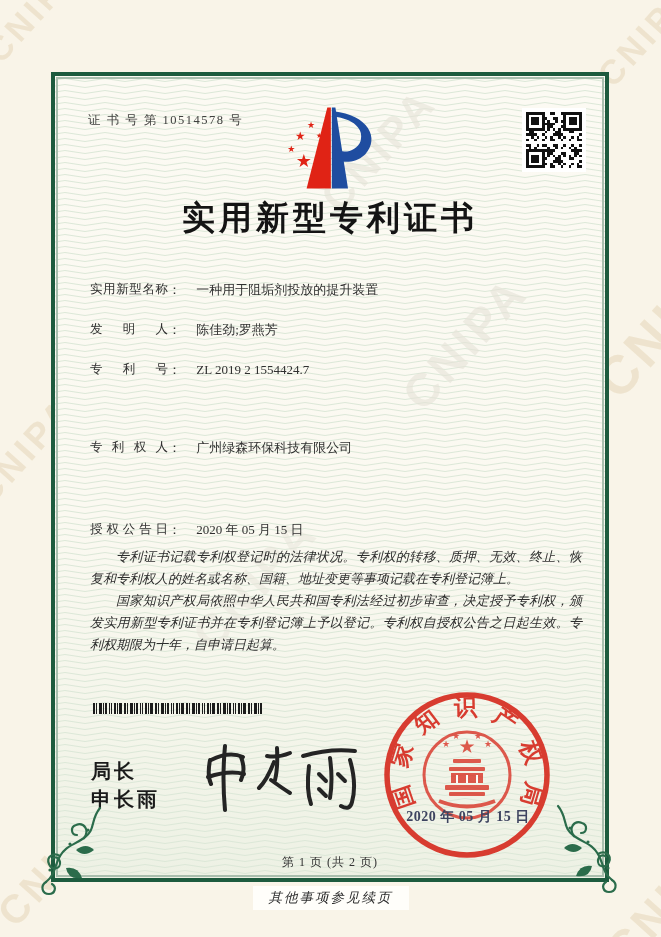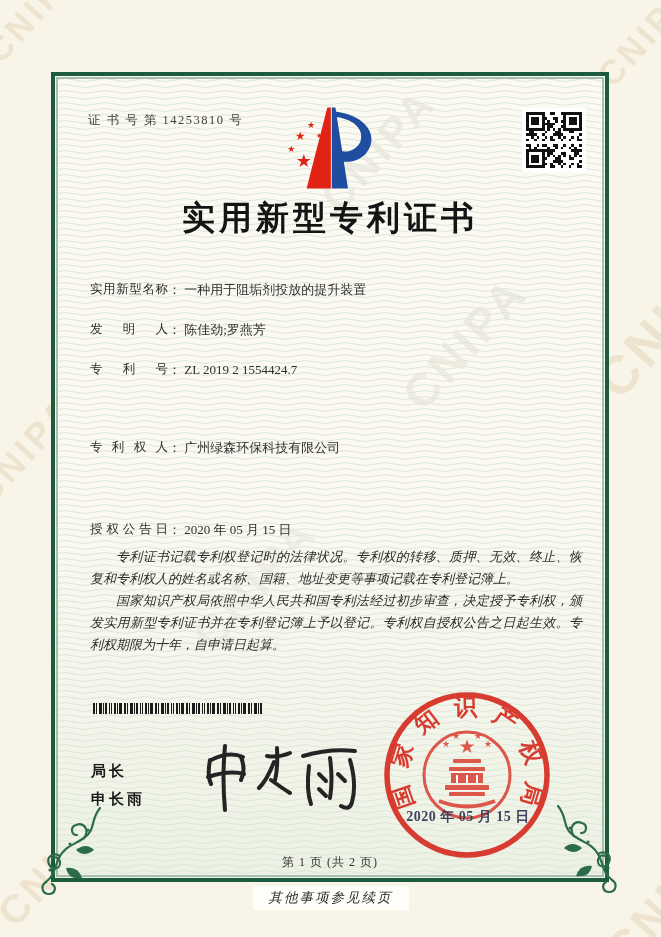--- a/index.html
+++ b/index.html
@@ -22,32 +22,32 @@
   .qr-box{position:absolute;left:467px;top:32px;width:64px;height:64px;background:#fff;
           display:flex;align-items:center;justify-content:center;}
   .logo{position:absolute;left:221px;top:26px;width:108px;height:94px;}
   .title{position:absolute;left:0;top:120px;width:100%;text-align:center;font-size:33px;
          font-weight:700;letter-spacing:4px;color:#141414;}
   
   .frow{position:absolute;left:35px;font-size:13px;color:#303030;width:505px;}
   .flabel{display:inline-block;width:78px;font-size:12.5px;text-align:justify;text-align-last:justify;
           vertical-align:top;color:#303030;}
   .fcolon{display:inline-block;vertical-align:top;}
-  .fvalue{display:inline-block;vertical-align:top;margin-left:0;max-width:396px;
+  .fvalue{display:inline-block;vertical-align:top;margin-left:12px;max-width:396px;
           white-space:pre-line;line-height:1.45;}
   .pair2{position:absolute;left:258px;top:0;}
   
   .paras{position:absolute;left:35px;top:470px;width:492px;font-size:13px;line-height:22px;
          font-style:italic;color:#2c2c2c;text-align:justify;}
   .paras p{margin:0;text-indent:2em;}
   
   .barcode{position:absolute;left:38px;top:627px;width:176px;height:11px;overflow:hidden;white-space:nowrap;}
   .barcode span{display:inline-block;height:11px;background:#1c1c1c;vertical-align:top;}
   .official{position:absolute;left:36px;top:681px;font-family:Liberation Serif, serif;
-            font-weight:bold;font-size:15px;letter-spacing:3px;color:#1b1b1b;line-height:28px;}
+            font-weight:bold;font-size:20px;letter-spacing:3px;color:#1b1b1b;line-height:28px;}
   .signature{position:absolute;left:142px;top:660px;z-index:3;}
   .seal{position:absolute;left:324px;top:611px;width:176px;height:176px;z-index:2;}
   .seal svg{mix-blend-mode:multiply;opacity:.9;}
   .seal-date{position:absolute;left:322px;top:732px;width:182px;text-align:center;z-index:3;
              font-size:14px;font-weight:600;color:#3d4460;letter-spacing:.5px;}
   .pagination{position:absolute;left:0;top:778px;width:100%;text-align:center;font-size:12px;
               letter-spacing:1px;color:#333;}
   
   .note-wrap{position:absolute;left:0;top:886px;width:100%;display:flex;justify-content:center;}
   .note{background:#fffefa;padding:3px 16px;font-size:13.5px;letter-spacing:2px;color:#2e2e2e;
@@ -206,21 +206,21 @@
         <path d="M0 784 q 10 -3 20 0 t 20 0 t 20 0 t 20 0 t 20 0 t 20 0 t 20 0 t 20 0 t 20 0 t 20 0 t 20 0 t 20 0 t 20 0 t 20 0 t 20 0 t 20 0 t 20 0 t 20 0 t 20 0 t 20 0 t 20 0 t 20 0 t 20 0 t 20 0 t 20 0 t 20 0 t 20 0 t 20 0"></path>
         <path d="M0 790 q 10 -3 20 0 t 20 0 t 20 0 t 20 0 t 20 0 t 20 0 t 20 0 t 20 0 t 20 0 t 20 0 t 20 0 t 20 0 t 20 0 t 20 0 t 20 0 t 20 0 t 20 0 t 20 0 t 20 0 t 20 0 t 20 0 t 20 0 t 20 0 t 20 0 t 20 0 t 20 0 t 20 0 t 20 0"></path>
         <path d="M0 796 q 10 -3 20 0 t 20 0 t 20 0 t 20 0 t 20 0 t 20 0 t 20 0 t 20 0 t 20 0 t 20 0 t 20 0 t 20 0 t 20 0 t 20 0 t 20 0 t 20 0 t 20 0 t 20 0 t 20 0 t 20 0 t 20 0 t 20 0 t 20 0 t 20 0 t 20 0 t 20 0 t 20 0 t 20 0"></path>
       </svg>
     <div class="cert-inner-border"></div>
 
     <div class="wm wm-in" style="left:250px;top:50px;font-size:42px">CNIPA</div>
     <div class="wm wm-in" style="left:330px;top:240px;font-size:46px">CNIPA</div>
     <div class="wm wm-in" style="left:120px;top:480px;font-size:46px;opacity:.45">CNIPA</div>
 
-    <div class="cert-no">证 书 号 第 14253810 号</div>
+    <div class="cert-no">证 书 号 第 10514578 号</div>
 
     <div class="qr-box">
       <svg id="qr" width="56" height="56" viewBox="0 0 21 21" fill="#111">
           <rect x="9" y="0" width="1" height="1"></rect>
           <rect x="10" y="0" width="1" height="1"></rect>
           <rect x="13" y="0" width="1" height="1"></rect>
           <rect x="7" y="2" width="1" height="1"></rect>
           <rect x="10" y="2" width="1" height="1"></rect>
           <rect x="11" y="2" width="1" height="1"></rect>
           <rect x="8" y="3" width="1" height="1"></rect>

